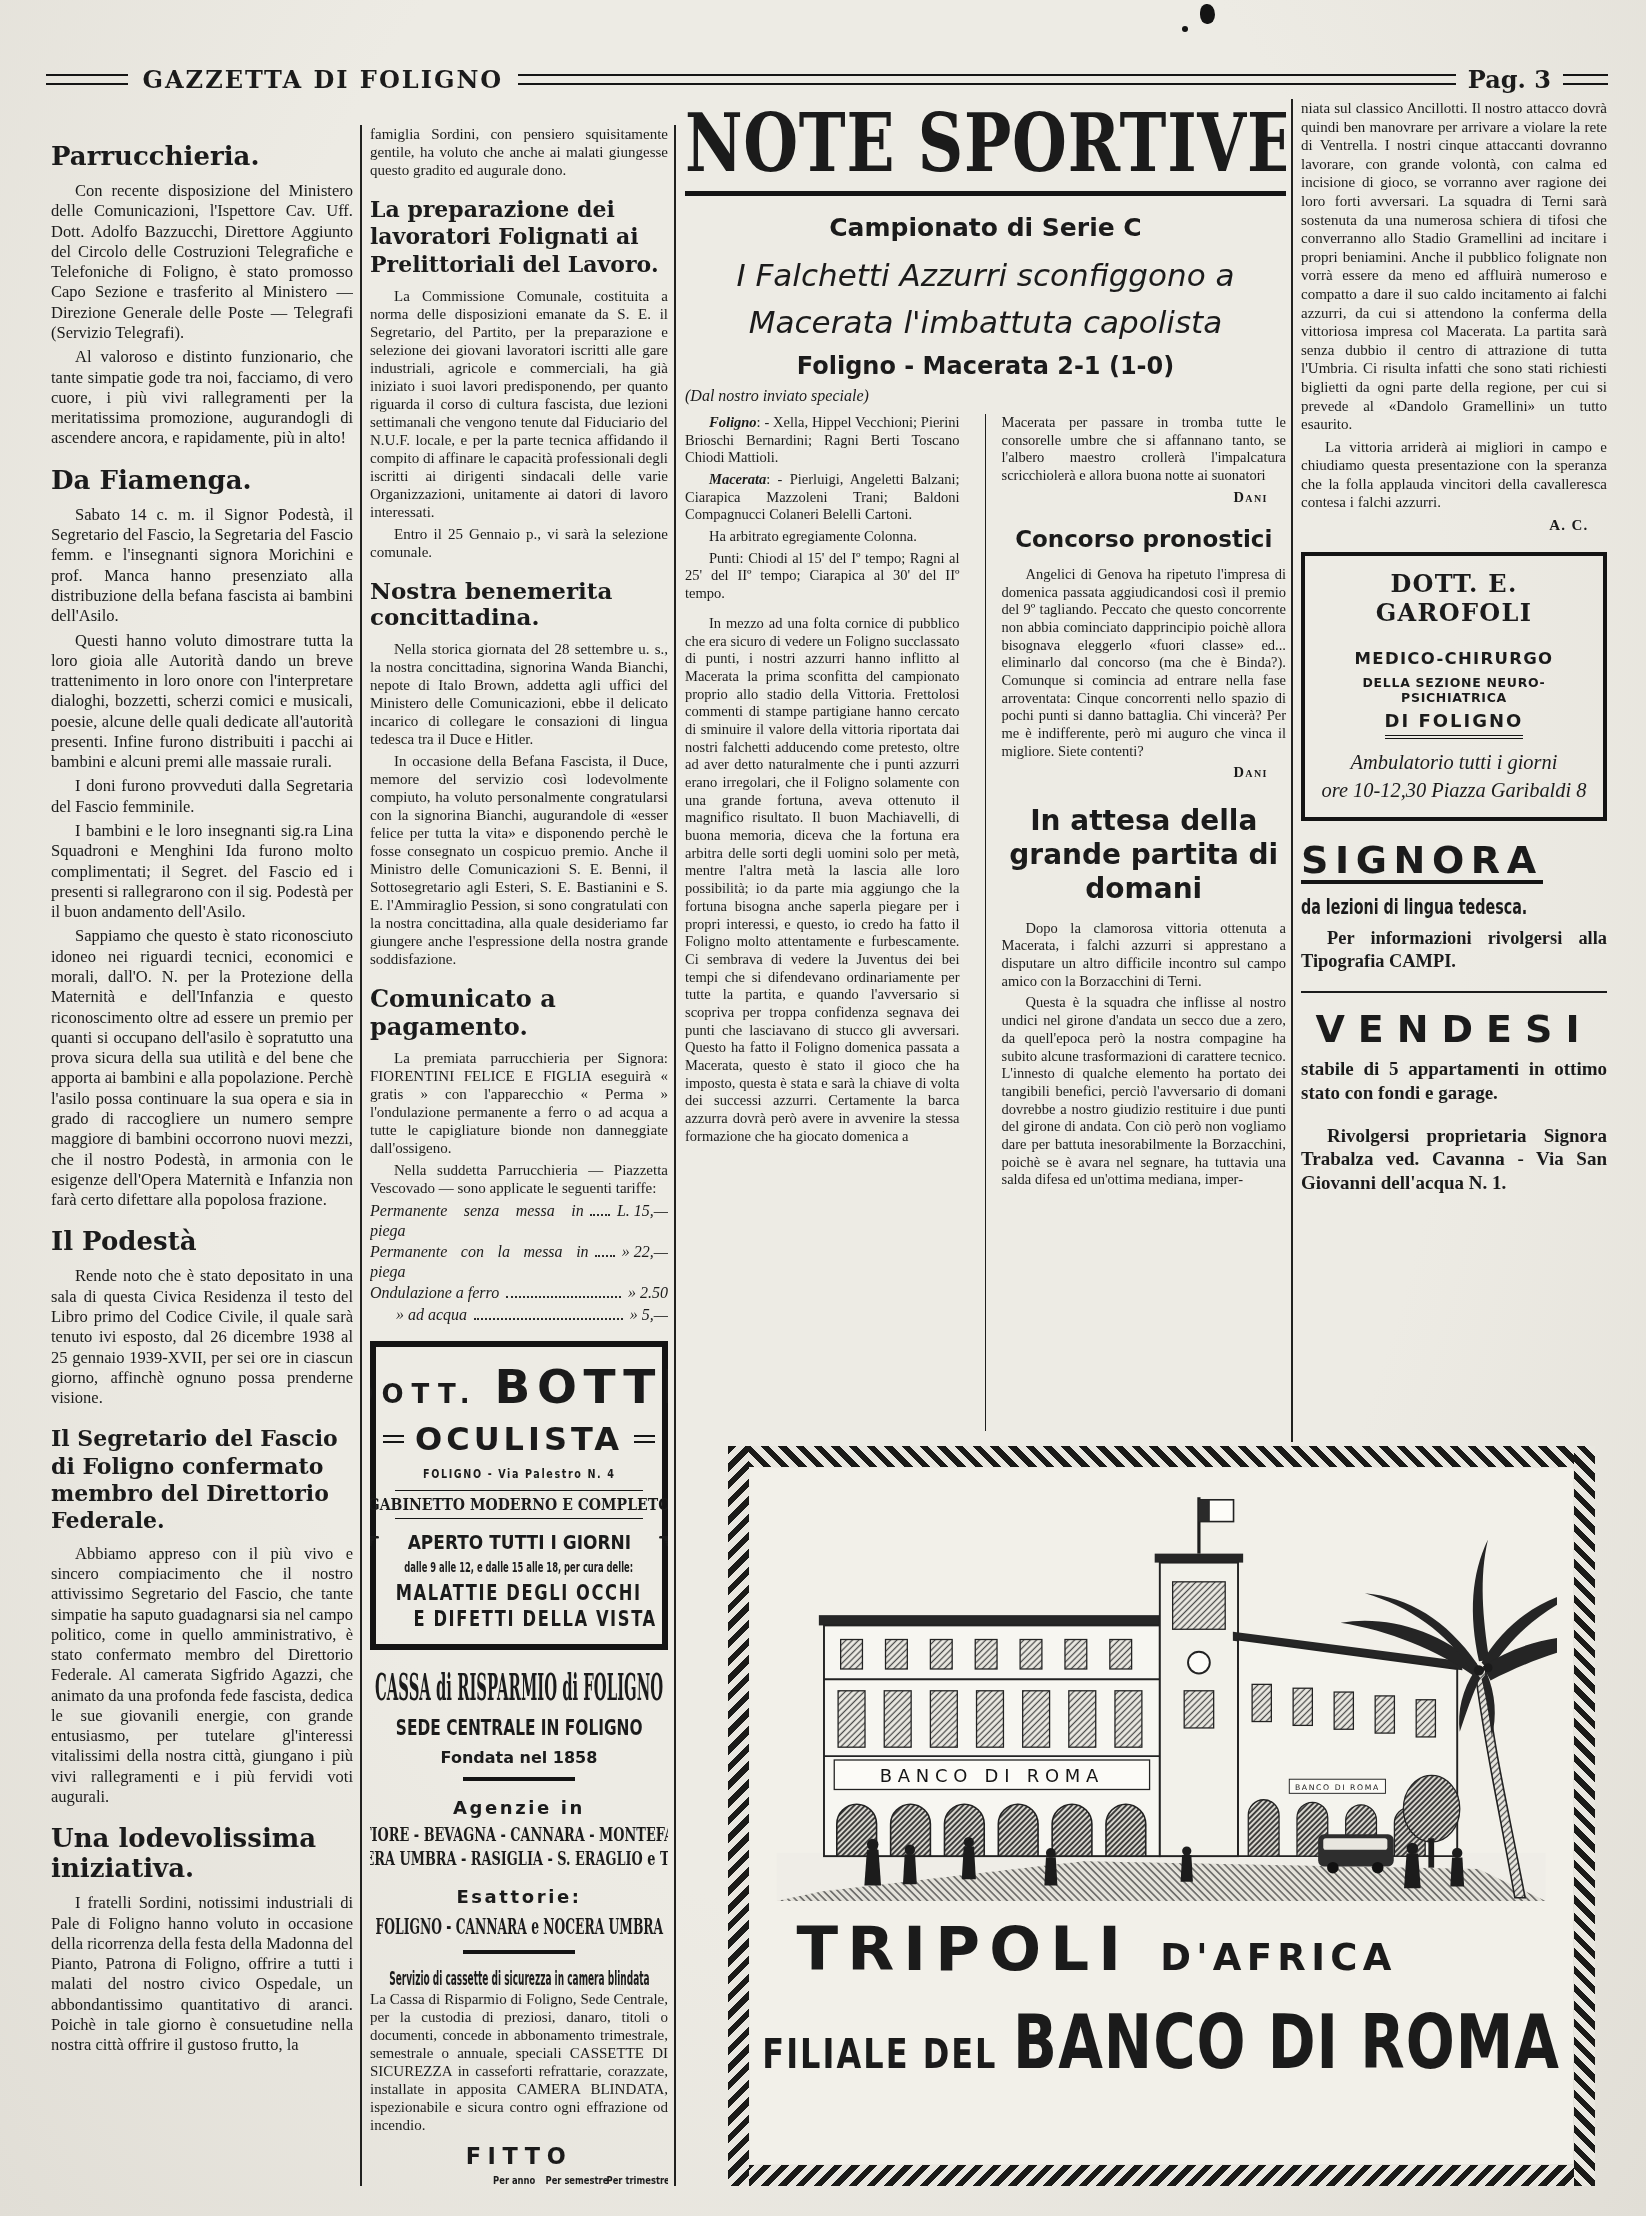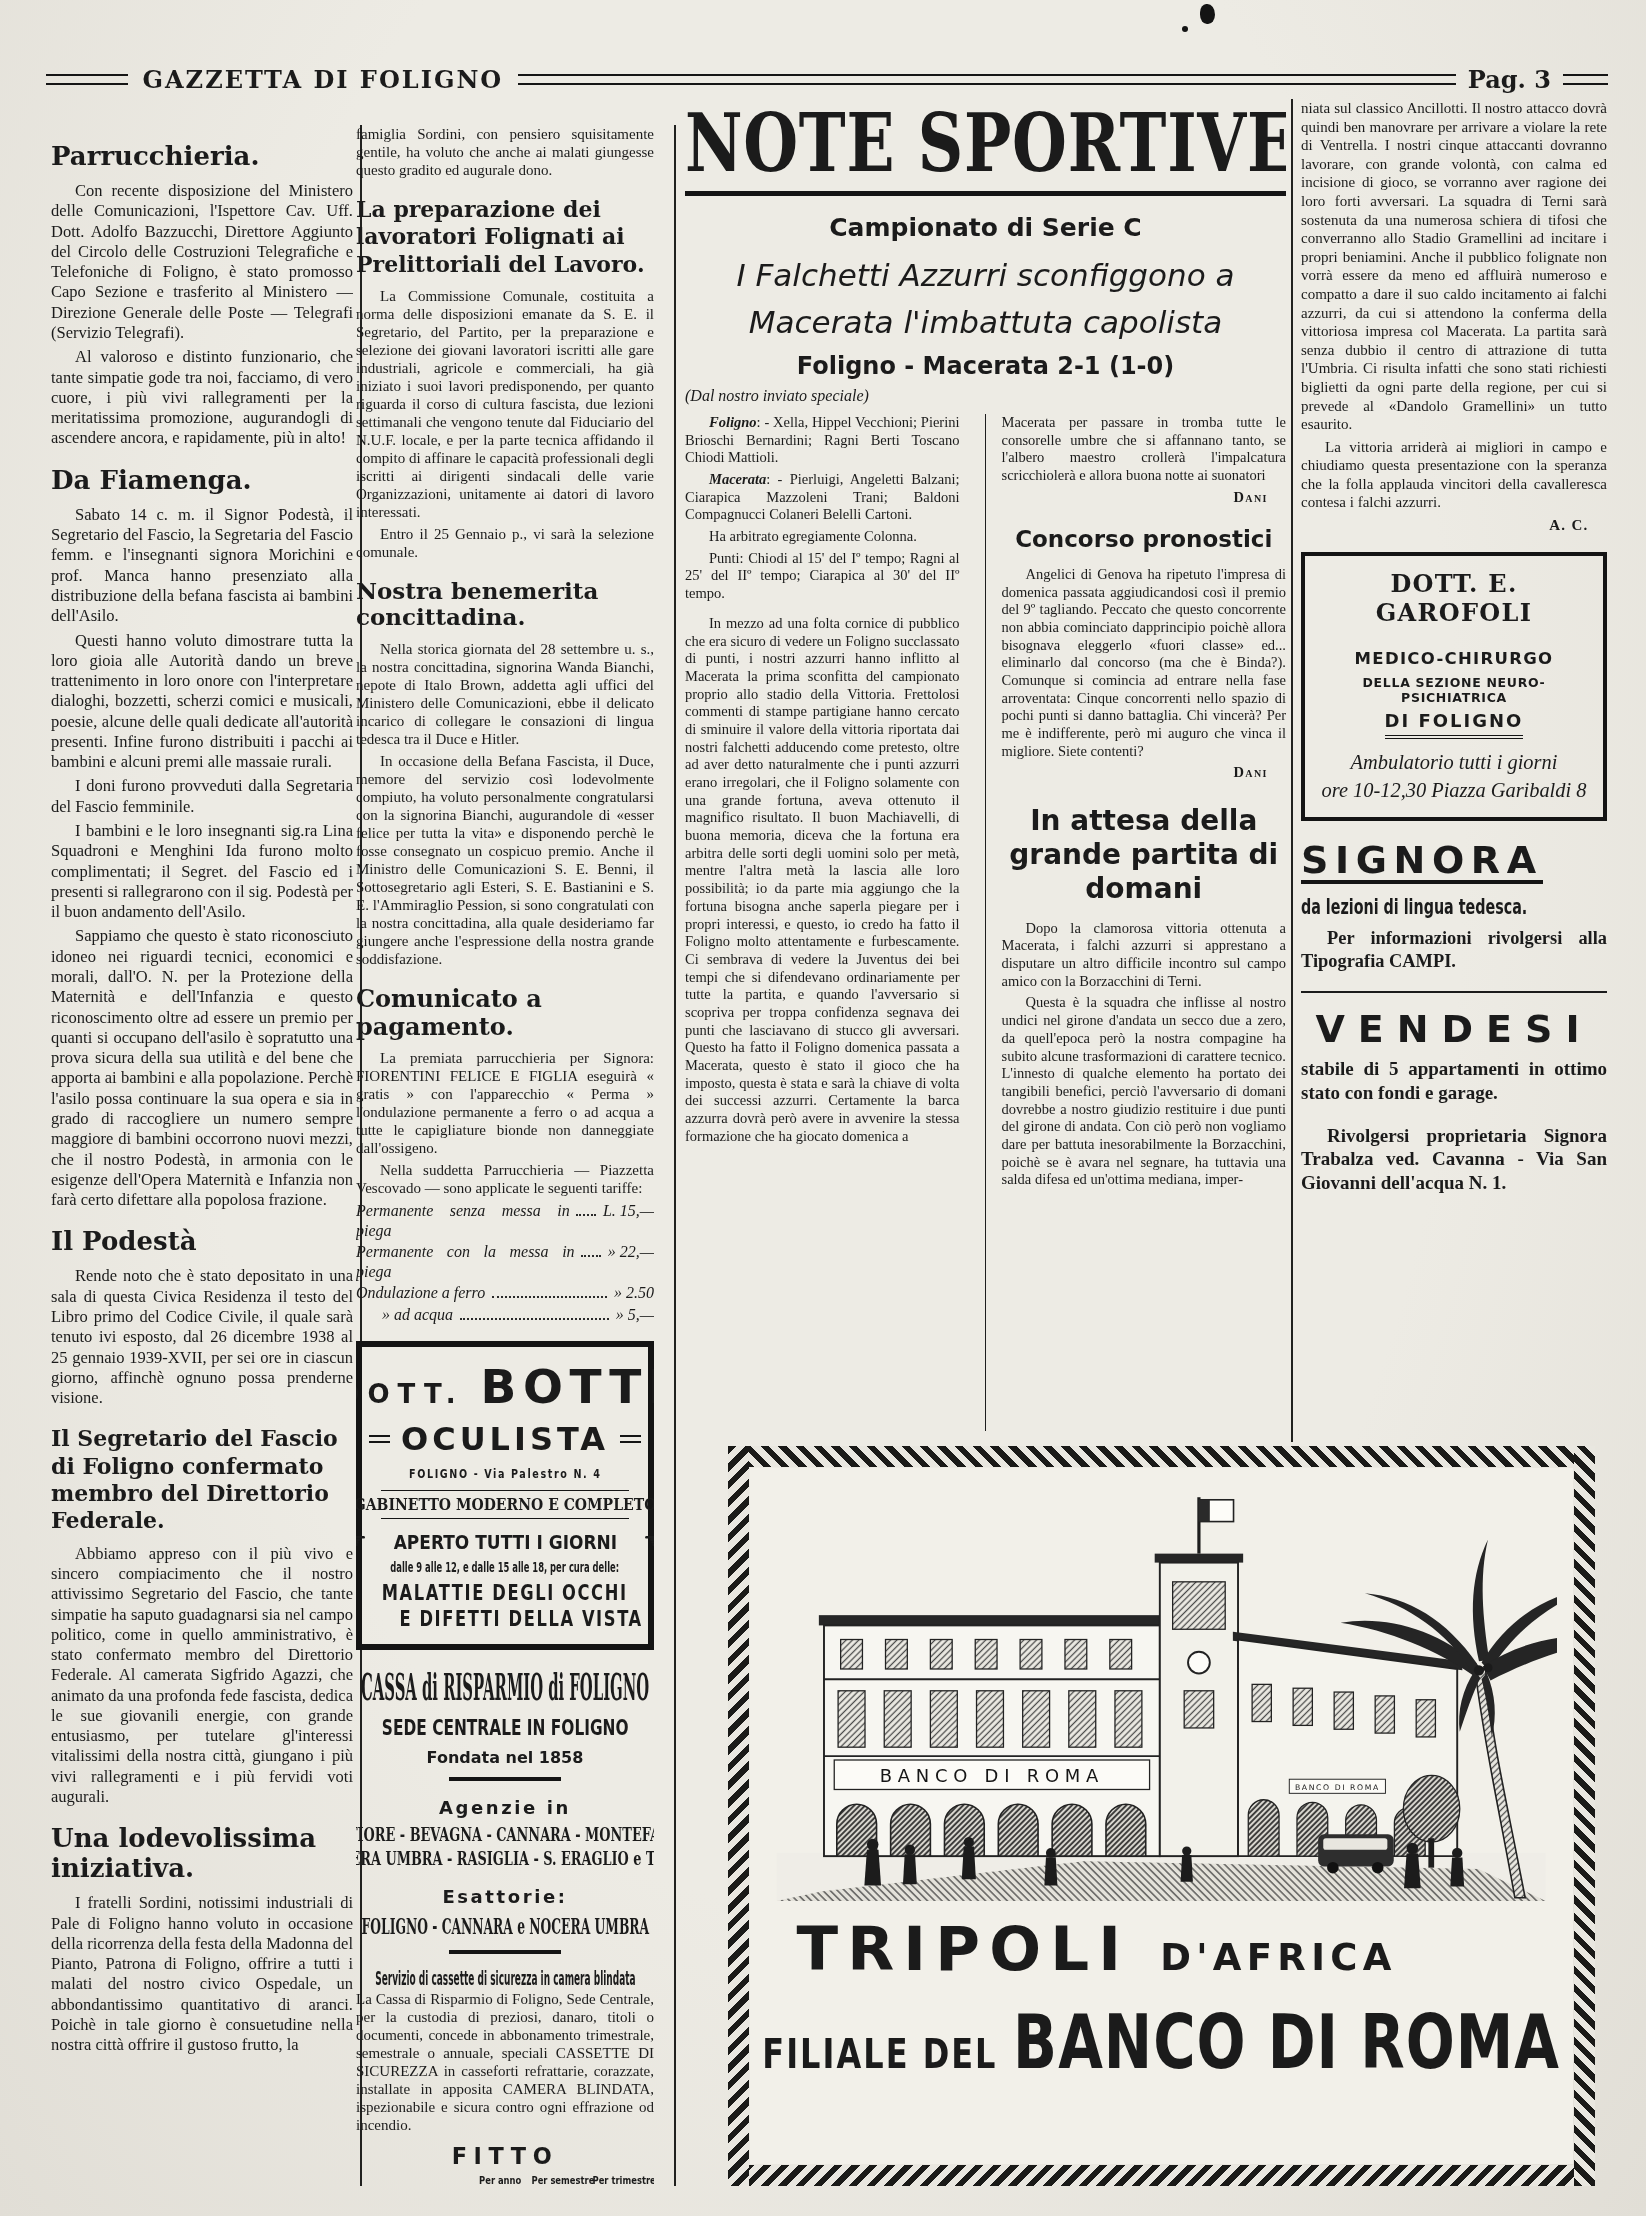--- a/index.html
+++ b/index.html
@@ -10,21 +10,21 @@
   .masthead{position:absolute;left:46px;right:38px;top:65px;display:flex;align-items:center;}
   .drule{height:6.6px;border-top:2.6px solid #151515;border-bottom:2.6px solid #151515;}
   .dr-l{width:82px;} .dr-mid{flex:1;} .dr-r{width:45px;}
   .mast-title{font-family:"DejaVu Serif",serif;font-weight:bold;font-size:24px;letter-spacing:2px;margin:0 14.5px;white-space:nowrap;}
   .mast-page{font-family:"DejaVu Serif",serif;font-weight:bold;font-size:24px;margin:0 12px;white-space:nowrap;}
   
   .vrule{position:absolute;width:1.6px;background:#21211f;}
   
   .col{position:absolute;overflow:hidden;text-align:justify;}
   .col1{left:51px;top:125px;width:302px;height:2064px;font-size:16.5px;line-height:1.23;}
-  .col2{left:356px;top:125px;width:298px;height:2064px;font-size:15px;line-height:1.2;}
+  .col2{left:370px;top:125px;width:298px;height:2064px;font-size:15px;line-height:1.2;}
   .sports{left:685px;top:99px;width:601px;height:1347px;font-size:14.5px;line-height:1.22;}
   .col5{left:1301px;top:99px;width:306px;height:1345px;font-size:15px;line-height:1.24;}
   p.body{margin:0 0 4px 0;text-indent:24px;}
   p.noind{text-indent:0;}
   .h-slab{font-family:"DejaVu Serif",serif;font-weight:bold;font-size:26px;line-height:1.15;margin:17px 0 9.2px 0;text-align:left;text-indent:0;}
   .h-slab.small{font-size:22px;line-height:1.24;}
   .sign{text-align:right;font-weight:bold;font-variant:small-caps;letter-spacing:1.3px;padding-right:18.4px;margin:1.3px 0 5.3px 0;}
   .lead-it{font-style:italic;font-weight:bold;}
   
   .fitline{display:flex;justify-content:center;}

